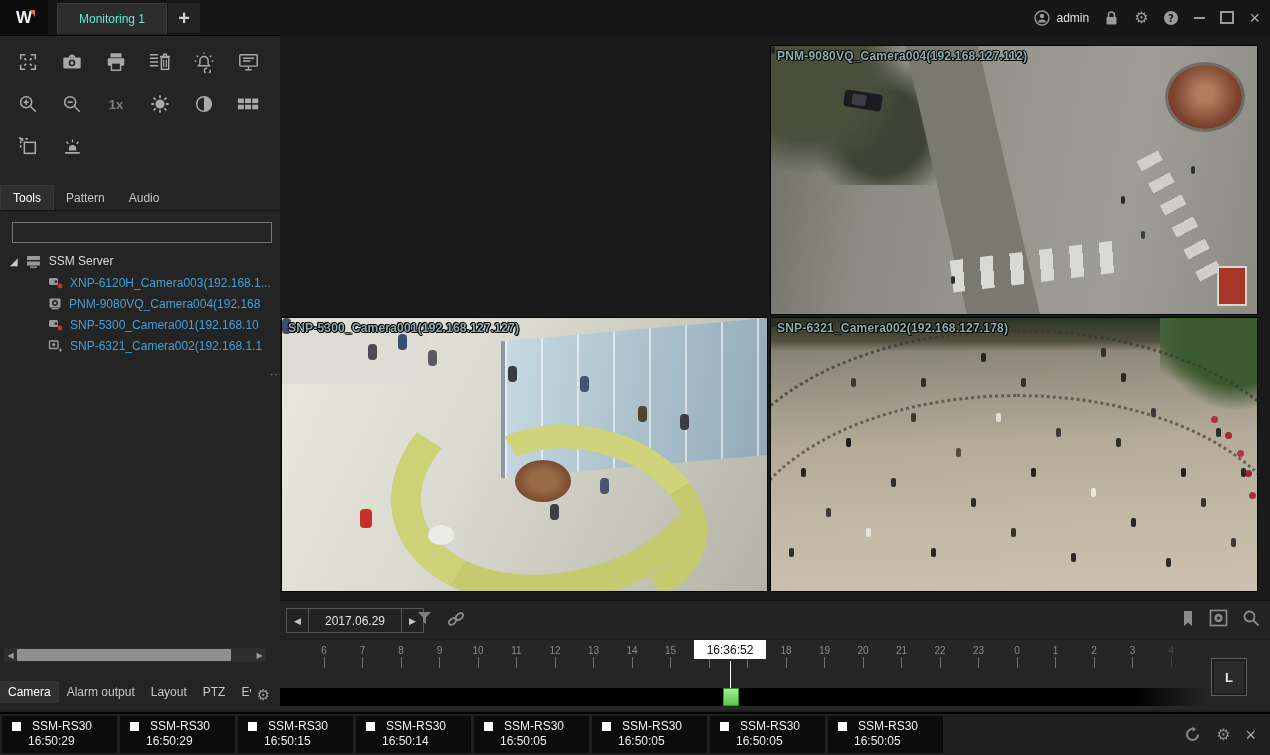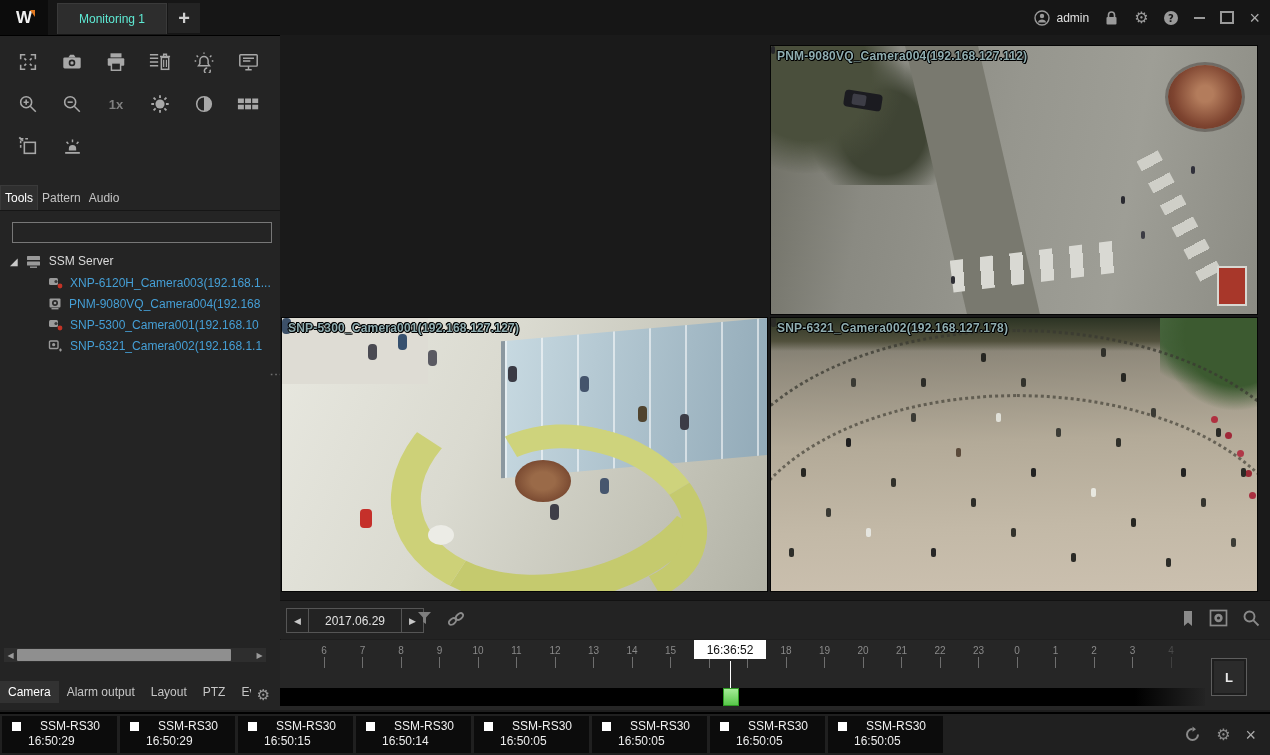--- a/index.html
+++ b/index.html
@@ -23,21 +23,21 @@
   .min-bar{width:11px;height:2px;background:#9a9a9a;display:inline-block;}
   .max-box{width:10px;height:9px;border:2px solid #9a9a9a;display:inline-block;}
   .close-x{font-size:18px;line-height:1;color:#aaa;}
 
   
   .sidebar{position:absolute;left:0;top:36px;width:280px;height:674px;background:#242424;border-right:1px solid #161616;}
   .toolgrid{position:absolute;left:14px;top:12px;width:250px;display:flex;flex-wrap:wrap;gap:14px 16px;}
   .toolbtn{width:28px;height:28px;display:flex;align-items:center;justify-content:center;color:#a8a8a8;}
   .ico-1x::before{content:"1x";font-size:13px;font-weight:bold;color:#7f7f7f;}
   .side-tabs{position:absolute;left:0;top:148px;width:280px;height:26px;border-bottom:1px solid #161616;display:flex;align-items:flex-end;}
-  .side-tab{padding:5px 4px;color:#c4c4c4;}
+  .side-tab{padding:5px 12px;color:#c4c4c4;}
   .side-tab.active{background:#2f2f2f;color:#fff;border:1px solid #3a3a3a;border-bottom:none;}
   .searchbox{position:absolute;left:12px;top:186px;width:250px;height:19px;background:#242424;border:1px solid #777;color:#ddd;
              font-family:"Liberation Sans",sans-serif;font-size:12px;padding:0 4px;}
   .tree{position:absolute;left:10px;top:214px;width:260px;}
   .tree-root{display:flex;align-items:center;gap:8px;height:22px;color:#dadada;}
   .expander{color:#c8c8c8;font-size:10px;}
   .tree-item{display:flex;align-items:center;gap:7px;height:21px;padding-left:38px;color:#459fd6;white-space:nowrap;overflow:hidden;}
   .cam-ico{position:relative;flex:0 0 auto;}
   .splitter-dots{position:absolute;right:1px;top:332px;color:#6e6e6e;font-size:13px;letter-spacing:0;line-height:5px;writing-mode:vertical-lr;}
   .hscroll{position:absolute;left:4px;bottom:48px;width:262px;height:14px;background:#2e2e2e;display:flex;align-items:center;}
@@ -142,21 +142,21 @@
   .ph-line{position:absolute;left:450px;top:21px;width:1px;height:27px;background:#fff;}
   .ph-tip{position:absolute;left:414px;top:0;width:72px;height:19px;background:#fff;color:#111;font-size:12px;
           display:flex;align-items:center;justify-content:center;}
   .livebtn{position:absolute;right:23px;top:18px;width:36px;height:38px;background:#2b2b2b;border:1px solid #5e5e5e;box-sizing:border-box;
            display:flex;align-items:center;justify-content:center;color:#e8e8e8;font-weight:bold;font-size:13px;box-shadow:0 0 0 2px #1e1e1e inset;}
 
   
   .statusbar{position:absolute;left:0;top:712px;width:1270px;height:43px;background:#202020;border-top:2px solid #000;box-sizing:border-box;}
   .chips{position:absolute;left:2px;top:2px;display:flex;gap:3px;}
   .chip{width:115px;height:37px;background:#0c0c0c;padding:3px 0 0 10px;box-sizing:border-box;}
-  .chip .r1{display:flex;align-items:center;gap:19px;color:#f0f0f0;}
+  .chip .r1{display:flex;align-items:center;gap:11px;color:#f0f0f0;}
   .chip .sq{width:9px;height:9px;background:#fff;display:inline-block;}
   .chip .r2{color:#ededed;padding-left:16px;margin-top:1px;}
   .sb-right{position:absolute;right:14px;top:0;height:41px;display:flex;align-items:center;gap:15px;color:#8a8a8a;}
 </style>
 </head>
 <body>
 
 <div id="app">
 
   <div class="titlebar">

